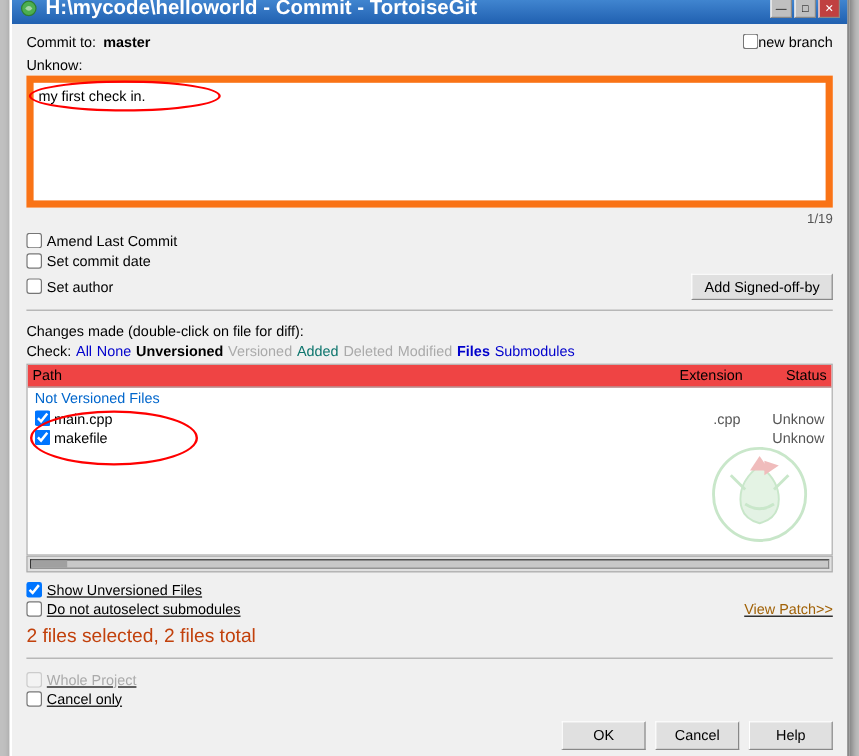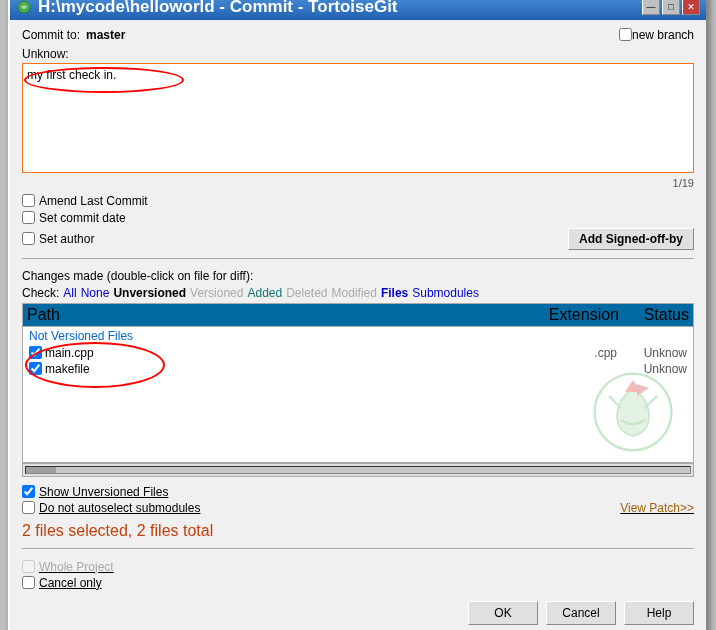--- a/index.html
+++ b/index.html
@@ -91,21 +91,21 @@
       align-items: center;
       gap: 0;
     }
     .message-label {
       font-size: 12px;
       margin-bottom: 2px;
     }
     .message-area {
       width: 100%;
       height: 110px;
-      border: 1px solid #f97316;
+      border: 6px solid #f97316;
       background: white;
       resize: none;
       font-family: inherit;
       font-size: 12px;
       padding: 4px;
       outline: none;
     }
     .message-container {
       position: relative;
     }
@@ -141,21 +141,20 @@
     }
     .btn {
       background: #e0e0e0;
       border: 1px solid #888;
       border-top: 1px solid #fff;
       border-left: 1px solid #fff;
       padding: 3px 10px;
       font-size: 12px;
       cursor: pointer;
       font-family: inherit;
-      font-weight: bold;
     }
     .changes-section {
       margin-top: 2px;
     }
     .changes-label {
       font-size: 12px;
       margin-bottom: 3px;
     }
     .filter-row {
       display: flex;
@@ -182,24 +181,24 @@
     .file-table {
       border: 1px solid #aaa;
       background: white;
       height: 160px;
       overflow-y: auto;
       overflow-x: hidden;
       position: relative;
     }
     .table-header {
       display: flex;
-      background: #0369a1;
+      background: #ef4444;
       border-bottom: 1px solid #aaa;
       padding: 2px 4px;
-      font-size: 16px;
+      font-size: 12px;
     }
     .col-path { flex: 1; }
     .col-ext { width: 80px; text-align: right; }
     .col-status { width: 70px; text-align: right; }
     .file-group-header {
       color: #0066cc;
       font-size: 12px;
       padding: 2px 6px;
       font-weight: normal;
     }

